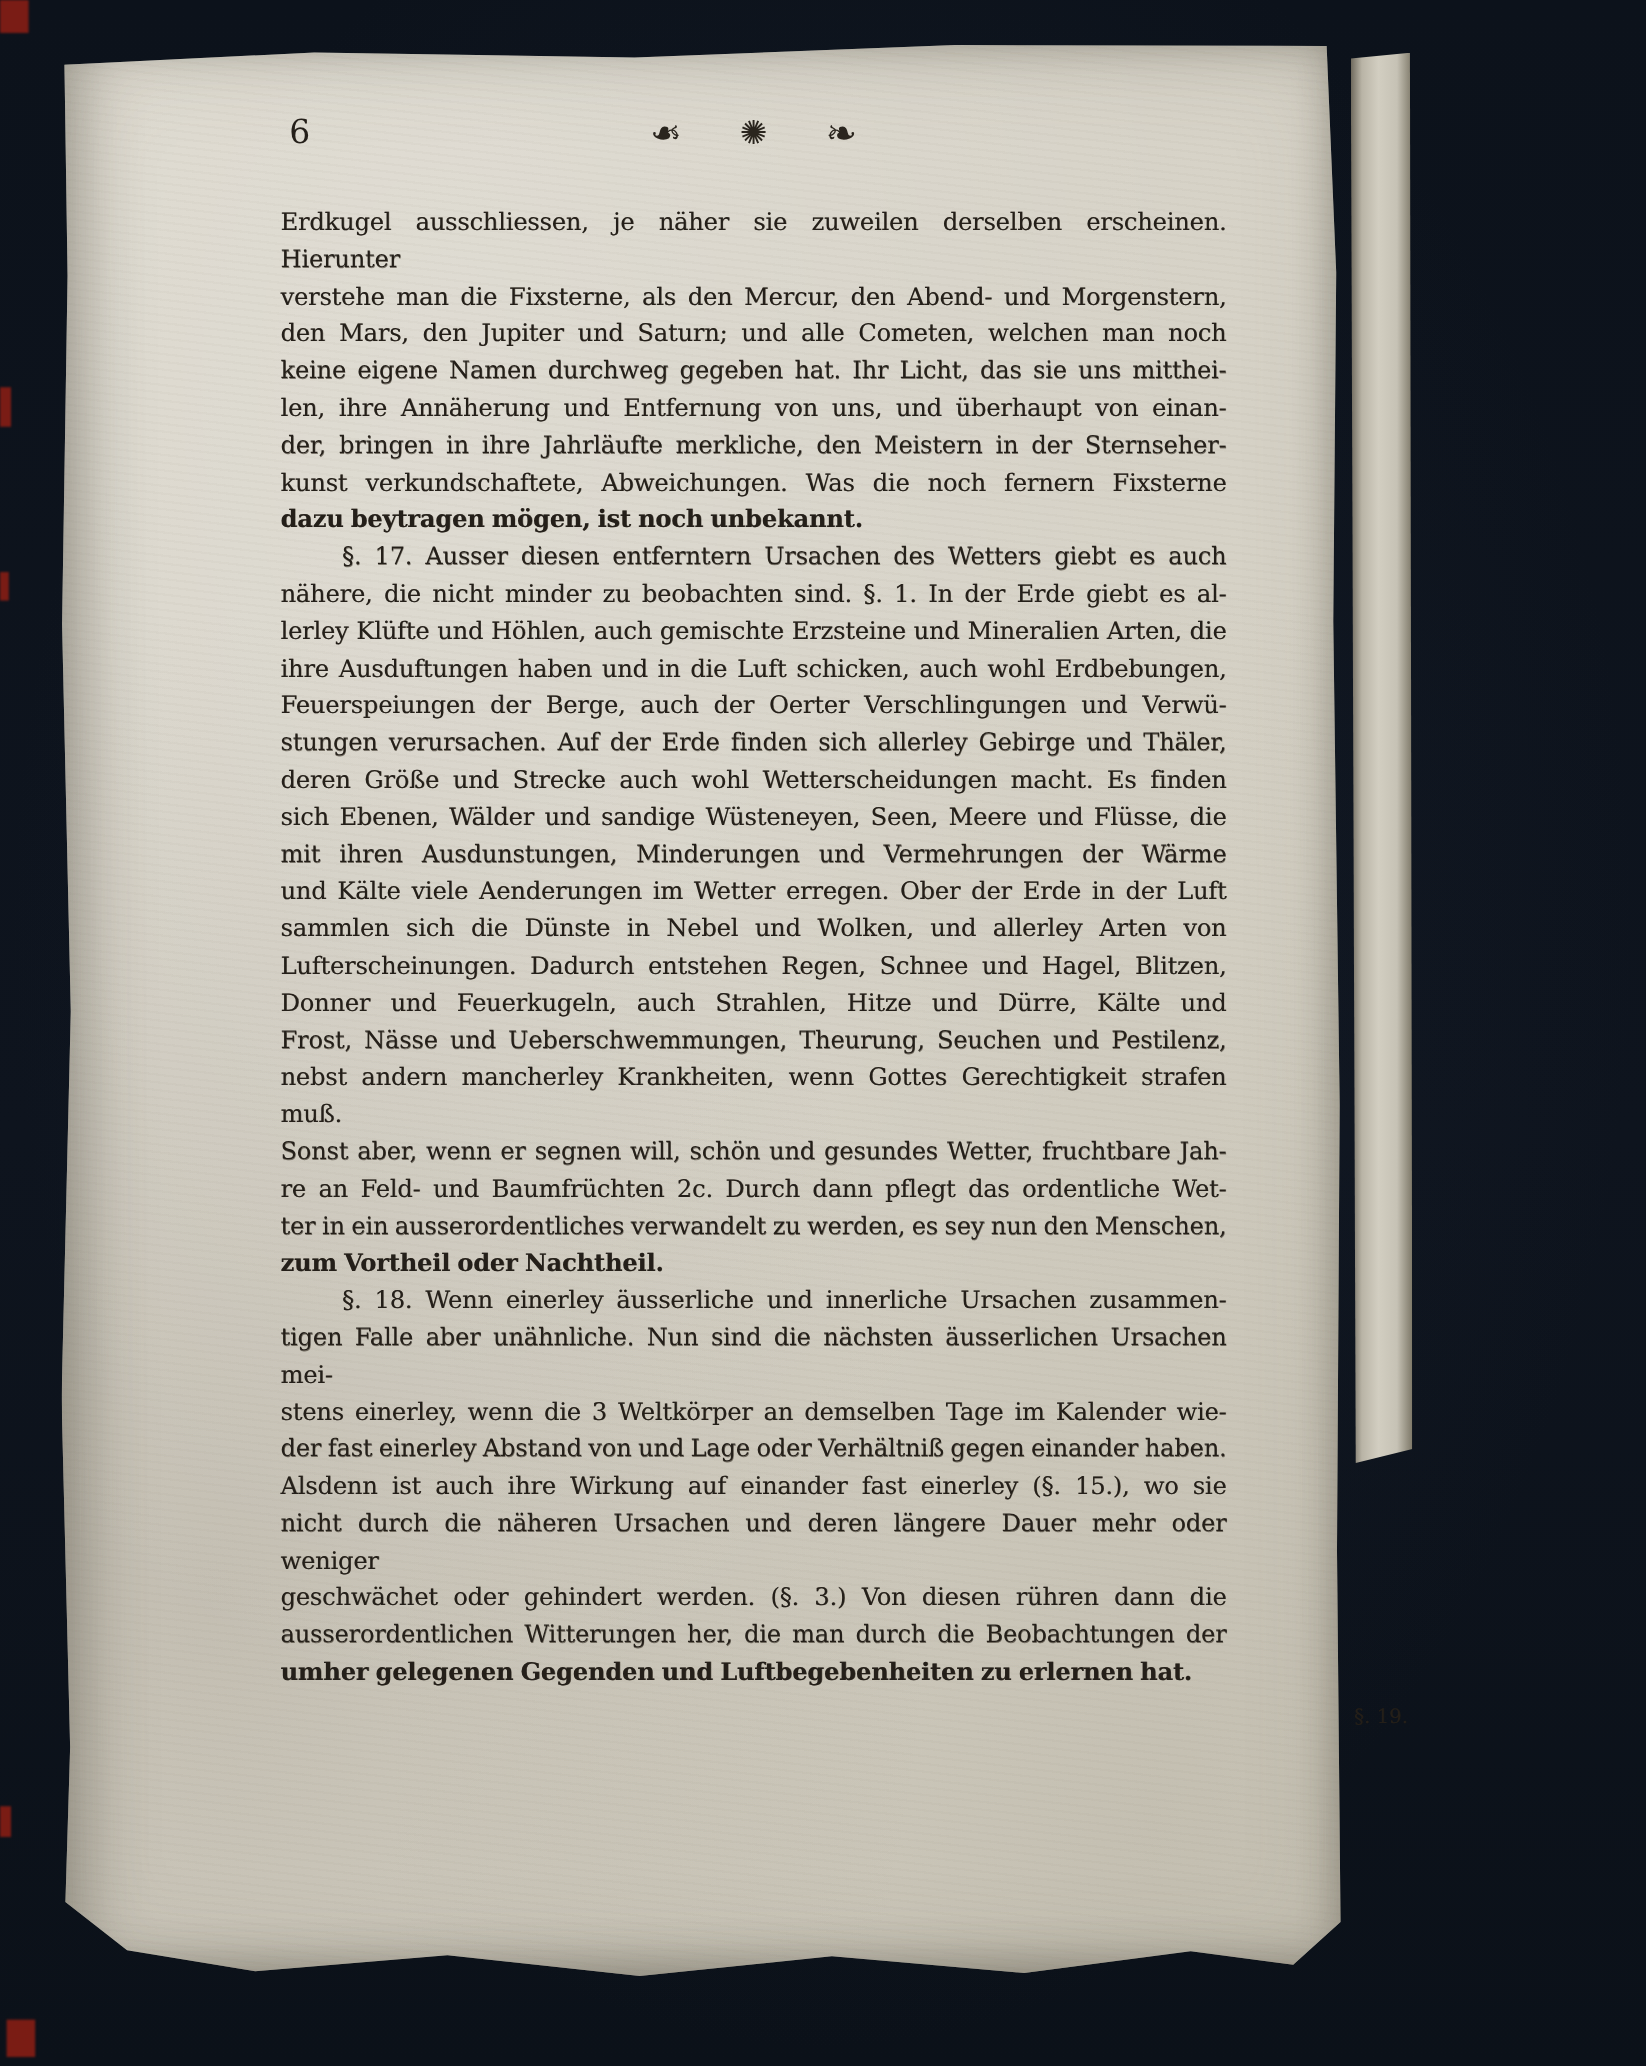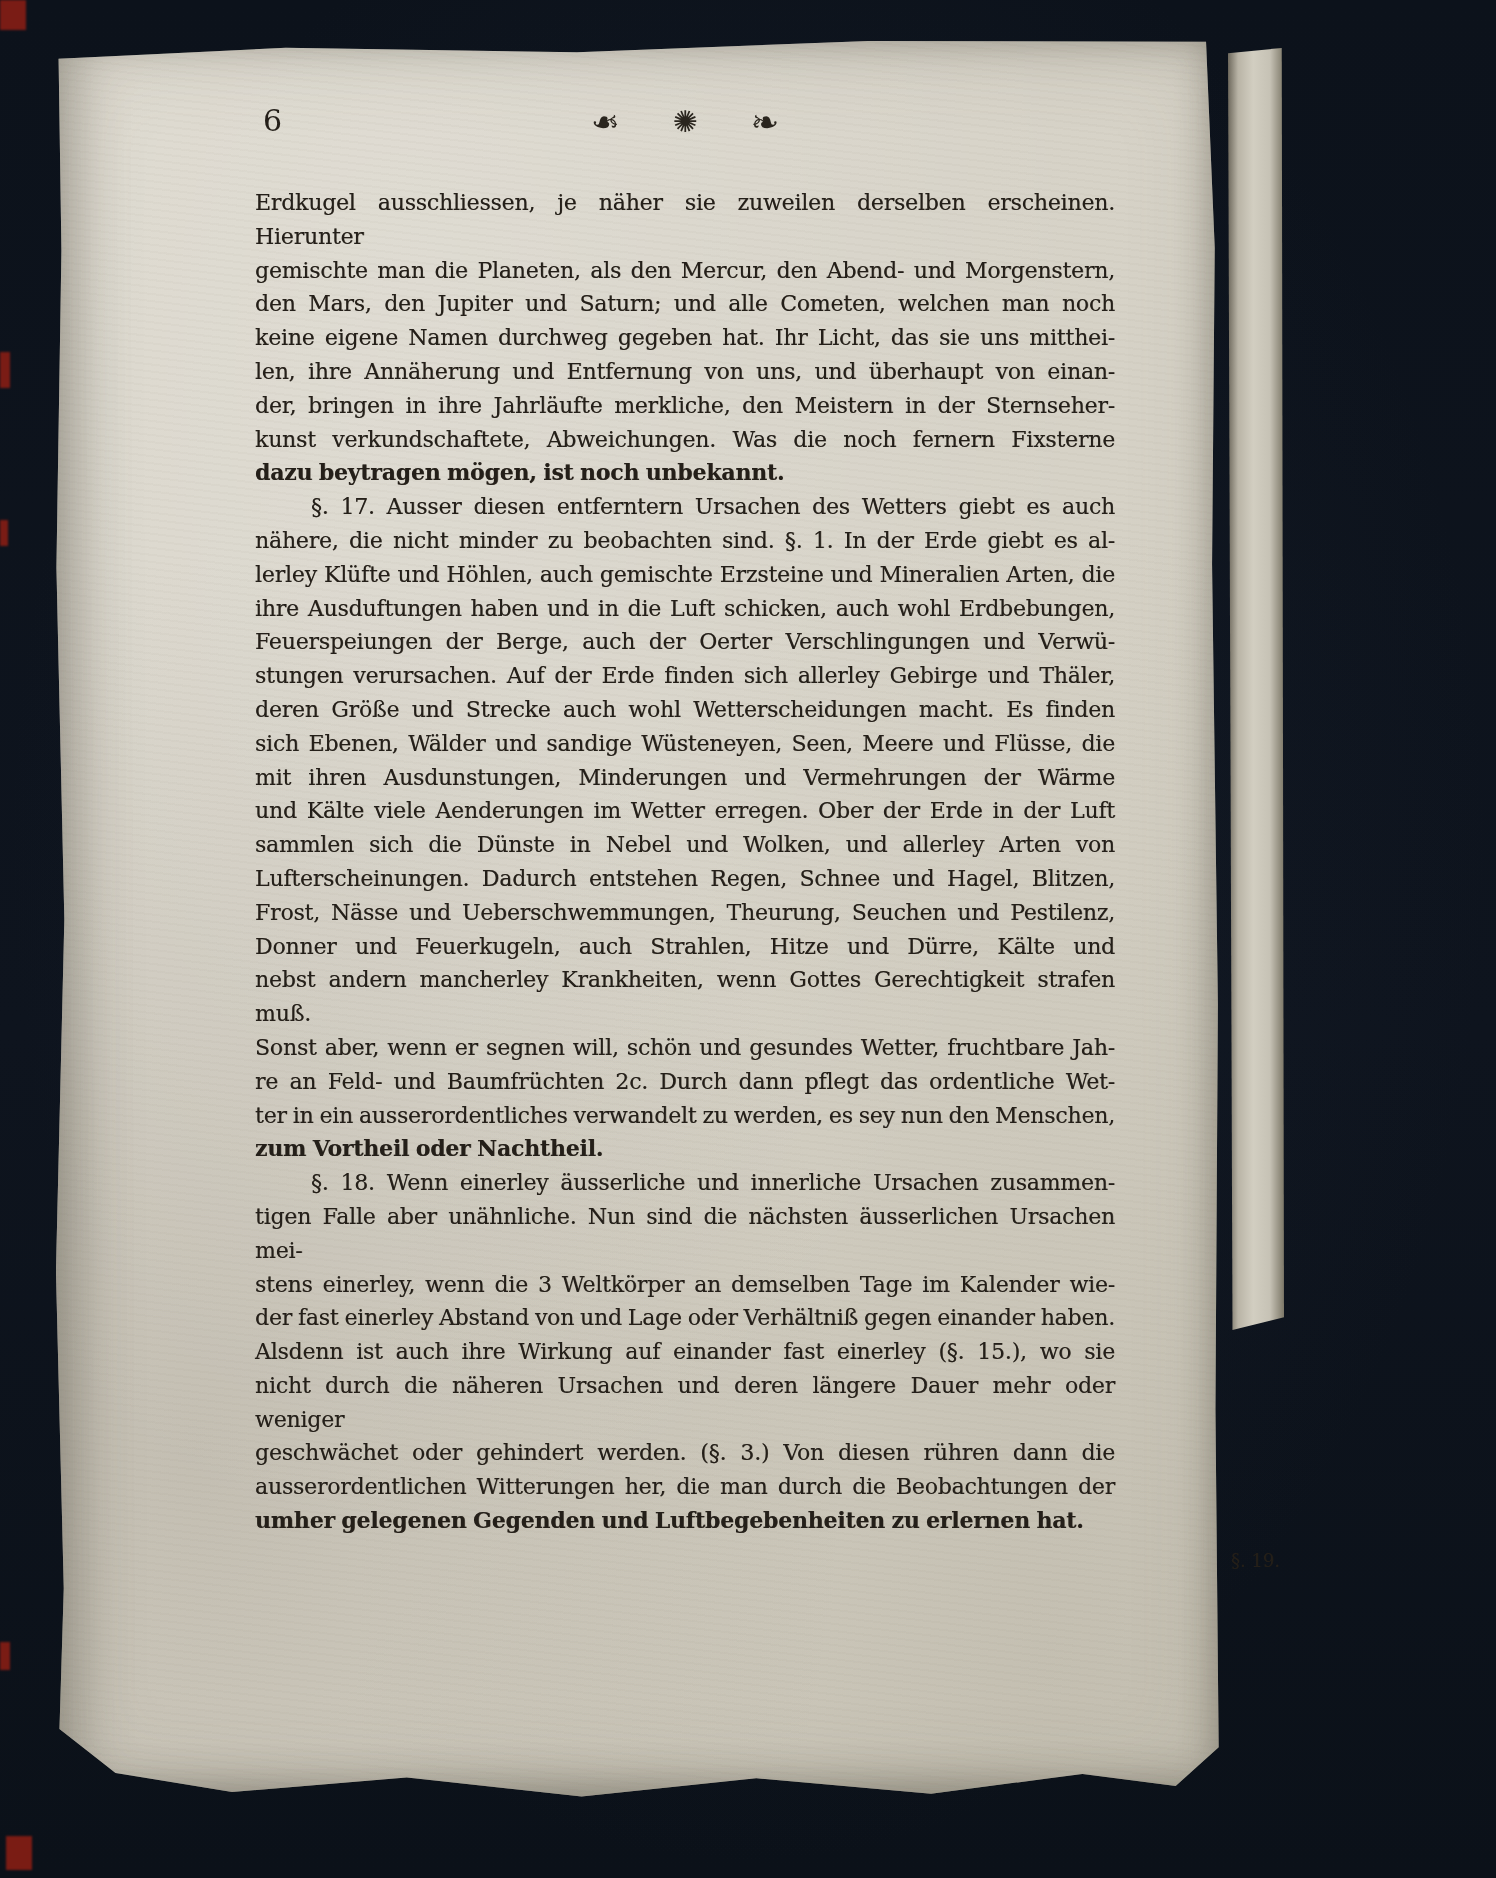--- a/index.html
+++ b/index.html
@@ -107,43 +107,43 @@
       <div class="ornament-row">
         <span class="orn orn-left">❧</span>
         <span class="orn orn-center">✺</span>
         <span class="orn orn-right">❧</span>
       </div>
     </div>
 
     <div class="body-text" id="text-body">
         <div>
           <div class="line">Erdkugel ausschliessen, je näher sie zuweilen derselben erscheinen. Hierunter</div>
-          <div class="line">gemischte man die Planeten, als den Mercur, den Abend- und Morgenstern,</div>
+          <div class="line">verstehe man die Fixsterne, als den Mercur, den Abend- und Morgenstern,</div>
           <div class="line">den Mars, den Jupiter und Saturn; und alle Cometen, welchen man noch</div>
           <div class="line">keine eigene Namen durchweg gegeben hat. Ihr Licht, das sie uns mitthei-</div>
           <div class="line">len, ihre Annäherung und Entfernung von uns, und überhaupt von einan-</div>
           <div class="line">der, bringen in ihre Jahrläufte merkliche, den Meistern in der Sternseher-</div>
           <div class="line">kunst verkundschaftete, Abweichungen. Was die noch fernern Fixsterne</div>
           <div class="line last">dazu beytragen mögen, ist noch unbekannt.</div>
         </div>
         <div>
           <div class="line indent">§. 17. Ausser diesen entferntern Ursachen des Wetters giebt es auch</div>
           <div class="line">nähere, die nicht minder zu beobachten sind. §. 1. In der Erde giebt es al-</div>
           <div class="line">lerley Klüfte und Höhlen, auch gemischte Erzsteine und Mineralien Arten, die</div>
           <div class="line">ihre Ausduftungen haben und in die Luft schicken, auch wohl Erdbebungen,</div>
           <div class="line">Feuerspeiungen der Berge, auch der Oerter Verschlingungen und Verwü-</div>
           <div class="line">stungen verursachen. Auf der Erde finden sich allerley Gebirge und Thäler,</div>
           <div class="line">deren Größe und Strecke auch wohl Wetterscheidungen macht. Es finden</div>
           <div class="line">sich Ebenen, Wälder und sandige Wüsteneyen, Seen, Meere und Flüsse, die</div>
           <div class="line">mit ihren Ausdunstungen, Minderungen und Vermehrungen der Wärme</div>
           <div class="line">und Kälte viele Aenderungen im Wetter erregen. Ober der Erde in der Luft</div>
           <div class="line">sammlen sich die Dünste in Nebel und Wolken, und allerley Arten von</div>
           <div class="line">Lufterscheinungen. Dadurch entstehen Regen, Schnee und Hagel, Blitzen,</div>
+          <div class="line">Donner und Feuerkugeln, auch Strahlen, Hitze und Dürre, Kälte und</div>
           <div class="line">Frost, Nässe und Ueberschwemmungen, Theurung, Seuchen und Pestilenz,</div>
-          <div class="line">Donner und Feuerkugeln, auch Strahlen, Hitze und Dürre, Kälte und</div>
           <div class="line">nebst andern mancherley Krankheiten, wenn Gottes Gerechtigkeit strafen muß.</div>
           <div class="line">Sonst aber, wenn er segnen will, schön und gesundes Wetter, fruchtbare Jah-</div>
           <div class="line">re an Feld- und Baumfrüchten 2c. Durch dann pflegt das ordentliche Wet-</div>
           <div class="line">ter in ein ausserordentliches verwandelt zu werden, es sey nun den Menschen,</div>
           <div class="line last">zum Vortheil oder Nachtheil.</div>
         </div>
         <div>
           <div class="line indent">§. 18. Wenn einerley äusserliche und innerliche Ursachen zusammen-</div>
           <div class="line">tigen Falle aber unähnliche. Nun sind die nächsten äusserlichen Ursachen mei-</div>
           <div class="line">stens einerley, wenn die 3 Weltkörper an demselben Tage im Kalender wie-</div>

